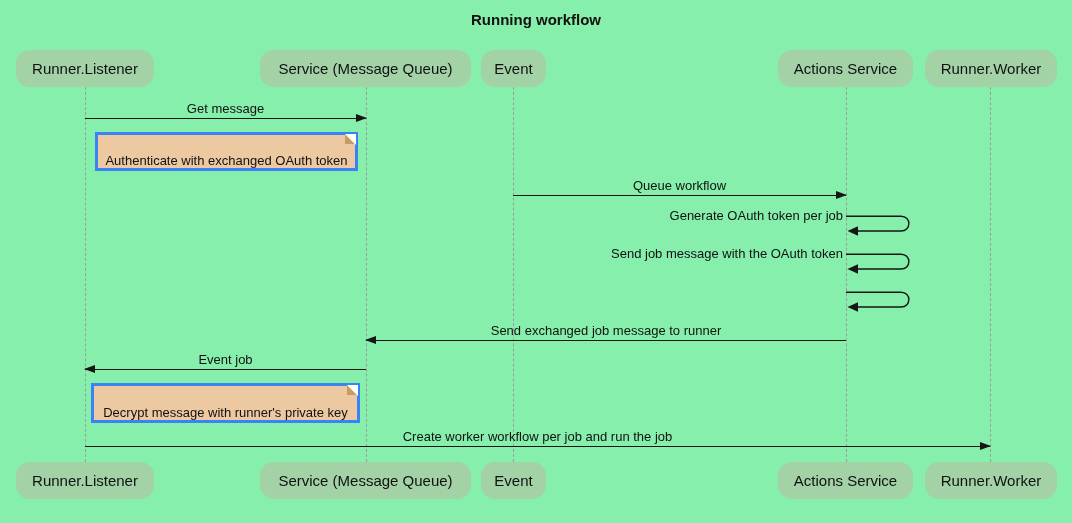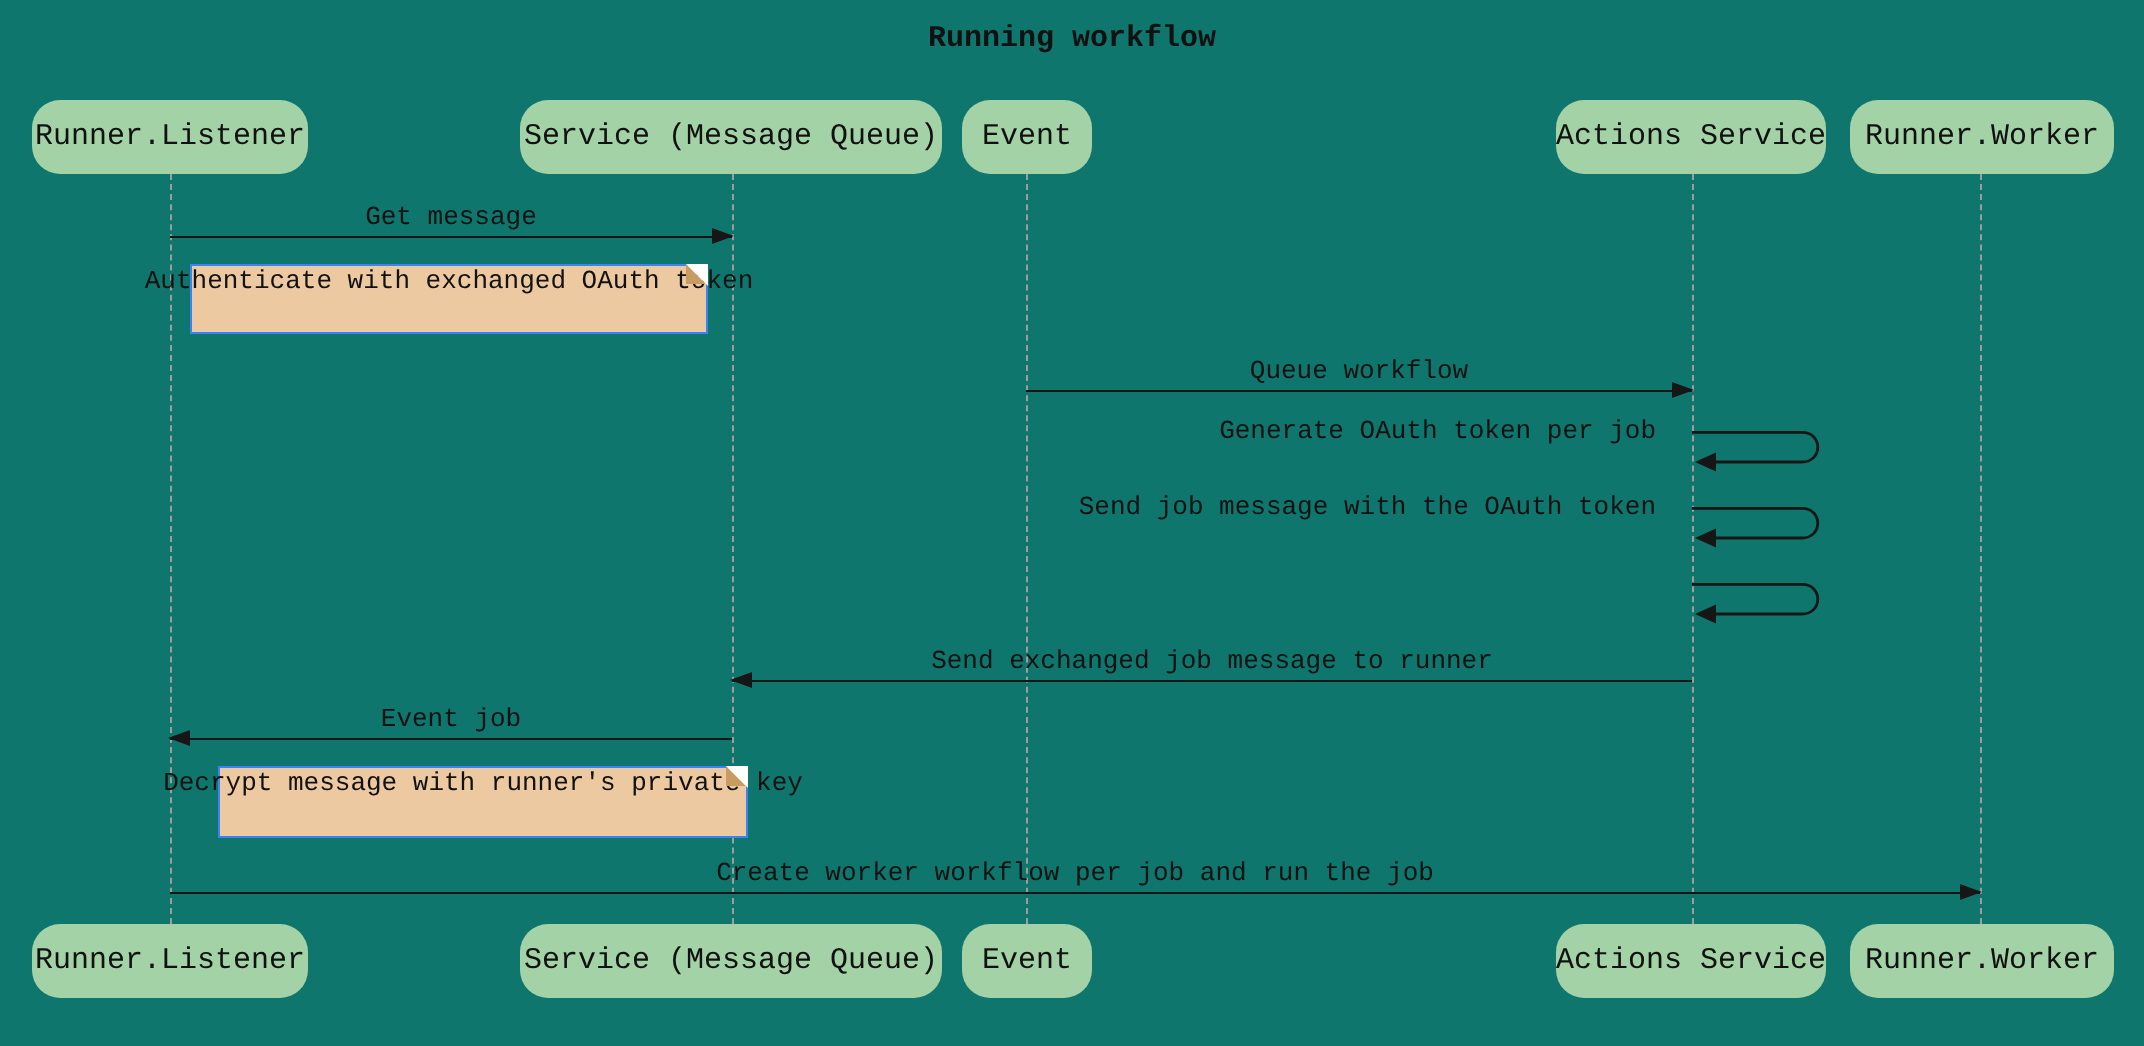--- a/index.html
+++ b/index.html
@@ -1,18 +1,18 @@
 <!DOCTYPE html>
 <html><head>
 <meta charset="utf-8">
 <style>
   html,body { margin:0; padding:0; background:#ffffff; }
   .canvas {
-    position:relative; width:1072px; height:523px; background:#0f766e;
-    font-family:Liberation Mono, monospace; color:#111111; overflow:hidden;
+    position:relative; width:1072px; height:523px; background:#86efac;
+    font-family:Liberation Sans, sans-serif; color:#111111; overflow:hidden;
   }
   .title {
     position:absolute; top:11px; left:0; right:0; text-align:center;
     font-size:15px; font-weight:bold; color:#111111;
   }
   .lifeline {
     position:absolute; top:87px; height:375px; width:0;
     border-left:1px dashed #9d9d9d;
   }
   .actor {
@@ -28,27 +28,27 @@
   .msg-line { position:absolute; left:0; right:0; top:17px; height:1.4px; background:#161616; }
   .ah-r {
     position:absolute; right:-1px; top:13.2px; width:0; height:0;
     border-left:11px solid #161616; border-top:4.5px solid transparent; border-bottom:4.5px solid transparent;
   }
   .ah-l {
     position:absolute; left:-1px; top:13.2px; width:0; height:0;
     border-right:11px solid #161616; border-top:4.5px solid transparent; border-bottom:4.5px solid transparent;
   }
   .self-label {
-    position:absolute; right:244px; font-size:13px; line-height:16px;
+    position:absolute; right:229px; font-size:13px; line-height:16px;
     color:#111111; white-space:nowrap; text-align:right;
   }
   .self-loop { position:absolute; left:846px; width:70px; height:22px; }
   .note {
-    position:absolute; background:#ecc9a0; border:1px solid #3b82f6;
-    display:flex; align-items:flex-start; justify-content:center;
+    position:absolute; background:#ecc9a0; border:3px solid #3b82f6;
+    display:flex; align-items:flex-end; justify-content:center;
     font-size:13px; color:#111111; white-space:nowrap;
   }
   .fold-cut {
     position:absolute; top:-1px; right:-1px; width:0; height:0;
     border-top:11px solid #ffffff; border-left:11px solid transparent;
   }
   .fold-flap {
     position:absolute; top:-1px; right:0; width:0; height:0;
     border-bottom:10px solid #c89b63; border-right:10px solid transparent;
   }
@@ -112,21 +112,21 @@
     <div class="msg-line"></div>
     <div class="ah-l"></div>
   </div>
 
   <div class="msg" style="left:85px; top:352px; width:281px">
     <span class="msg-label">Event job</span>
     <div class="msg-line"></div>
     <div class="ah-l"></div>
   </div>
 
-  <div class="note" style="left:109px; top:383px; width:263px; height:34px">
+  <div class="note" style="left:91px; top:383px; width:263px; height:34px">
     <span>Decrypt message with runner's private key</span>
     <div class="fold-flap"></div>
     <div class="fold-cut"></div>
   </div>
 
   <div class="msg" style="left:85px; top:429px; width:905px">
     <span class="msg-label">Create worker workflow per job and run the job</span>
     <div class="msg-line"></div>
     <div class="ah-r"></div>
   </div>

